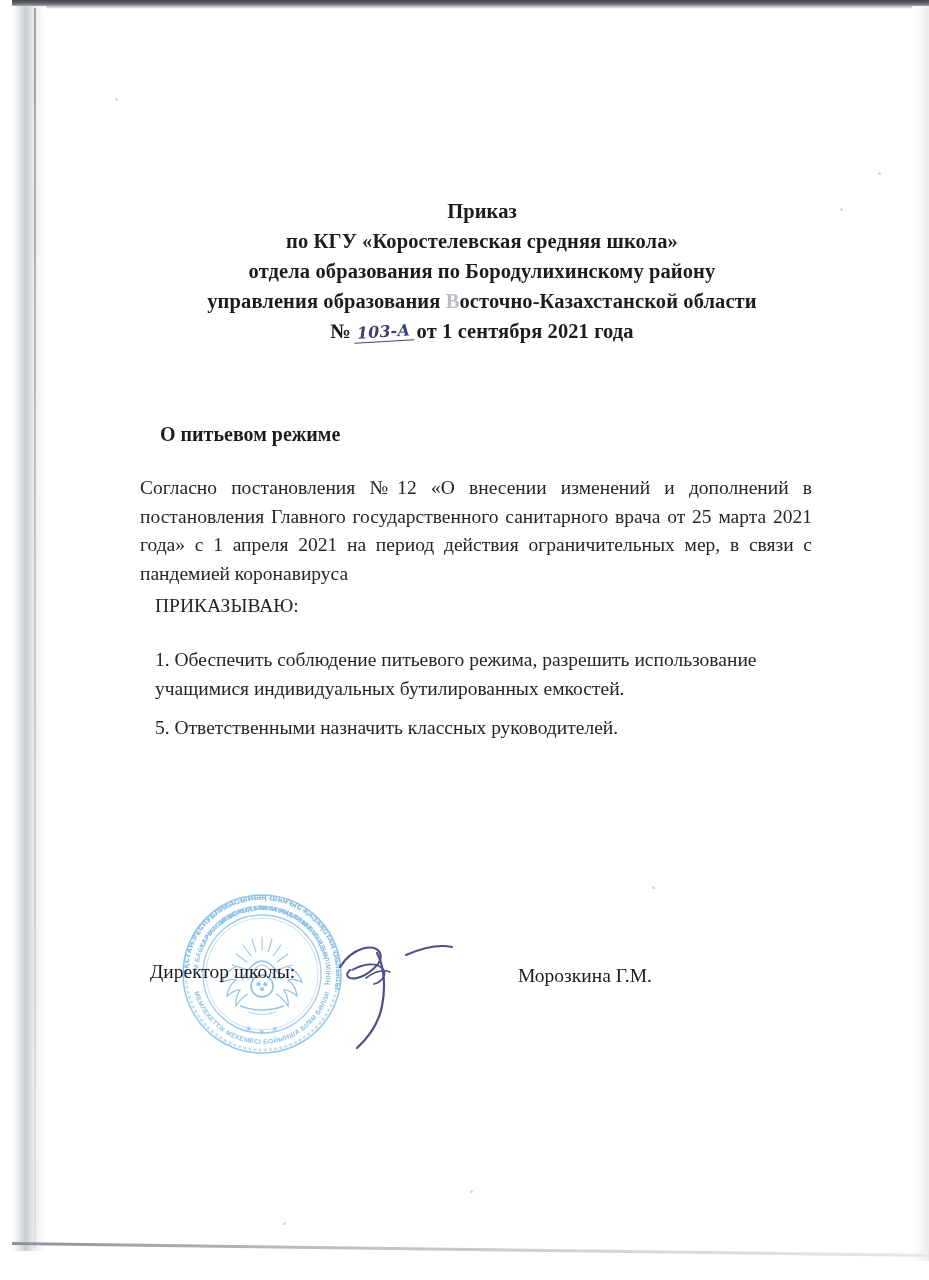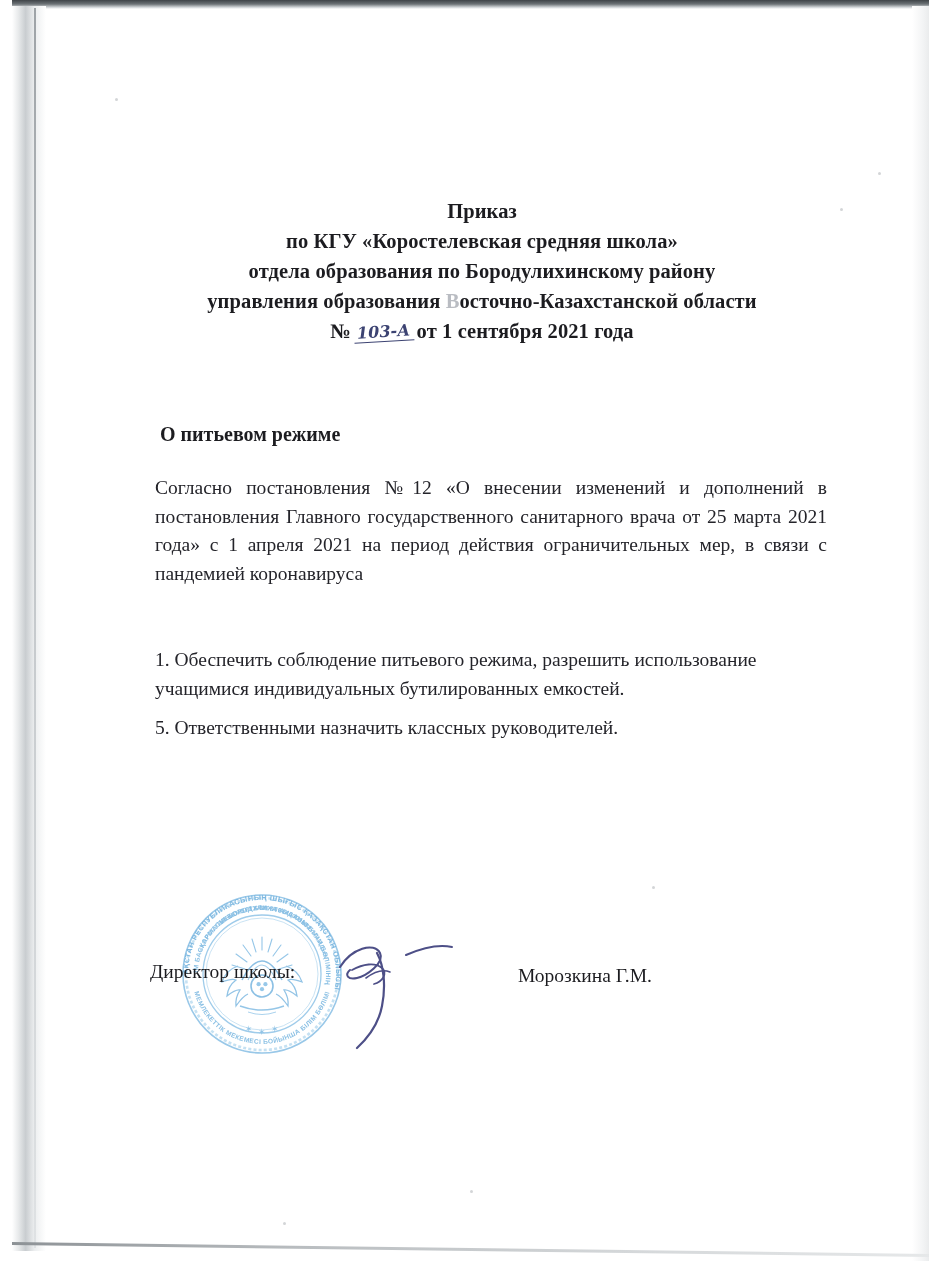--- a/index.html
+++ b/index.html
@@ -108,21 +108,21 @@
     position: absolute;
     font-size: 19.5px;
     line-height: 28.5px;
     color: #24242a;
   }
   .para.justify {
     text-align: justify;
     text-justify: inter-word;
   }
 
-  .p-soglasno { left: 143px; top: 474px; width: 672px; }
+  .p-soglasno { left: 128px; top: 474px; width: 672px; }
   .p-prikaz    { left: 143px; top: 592px; width: 500px; }
   .p-item1     { left: 143px; top: 646px; width: 690px; }
   .p-item2     { left: 143px; top: 714px; width: 690px; }
   .p-item3     { left: 143px; top: 762px; width: 680px; }
 
   .sign-row {
     position: absolute;
     left: 138px;
     top: 958px;
     width: 700px;
@@ -186,20 +186,21 @@
       <span class="hline">по КГУ «Коростелевская средняя школа»</span>
       <span class="hline">отдела образования по Бородулихинскому району</span>
       <span class="hline">управления образования <span class="faded-glyph">В</span>осточно-Казахстанской области</span>
       <span class="hline"><span>№</span><span class="order-no">103-А</span><span>от 1 сентября 2021 года</span></span>
     </div>
 
     <div class="subject">О питьевом режиме</div>
 
     <div class="para justify p-soglasno">Согласно постановления   №12 «О внесении изменений и дополнений в постановления Главного государственного санитарного врача от 25 марта 2021 года» с 1 апреля 2021 на период действия ограничительных мер, в связи с пандемией коронавируса</div>
 
+    <div class="para p-prikaz">ПРИКАЗЫВАЮ:</div>
 
     <div class="para p-item1">1. Обеспечить соблюдение питьевого режима, разрешить использование учащимися индивидуальных бутилированных емкостей.</div>
     <div class="para p-item2">5. Ответственными  назначить классных руководителей.</div>
 
     <div class="seal">
       <svg width="180" height="180" viewBox="0 0 180 180" xmlns="http://www.w3.org/2000/svg">
         <defs>
           <path id="ringOuter" d="M 90,90 m -74,0 a 74,74 0 1,1 148,0 a 74,74 0 1,1 -148,0"></path>
           <path id="ringInner" d="M 90,90 m -64,0 a 64,64 0 1,1 128,0 a 64,64 0 1,1 -128,0"></path>
           <path id="ringBottom" d="M 90,90 m -70,0 a 70,70 0 1,0 140,0"></path>

